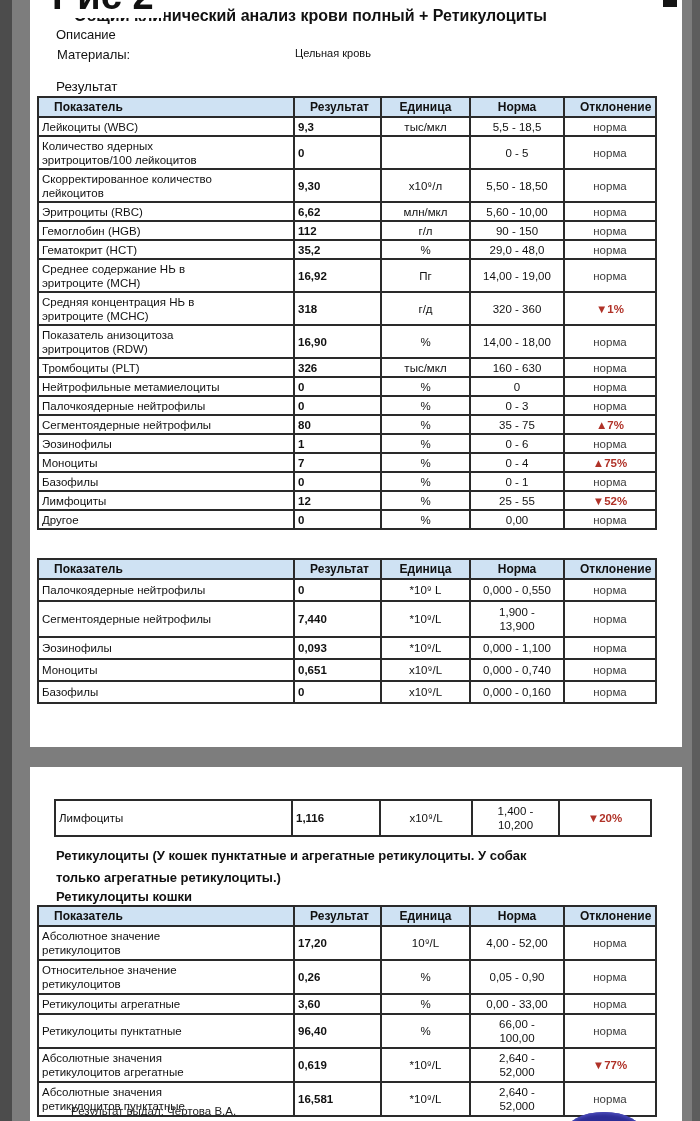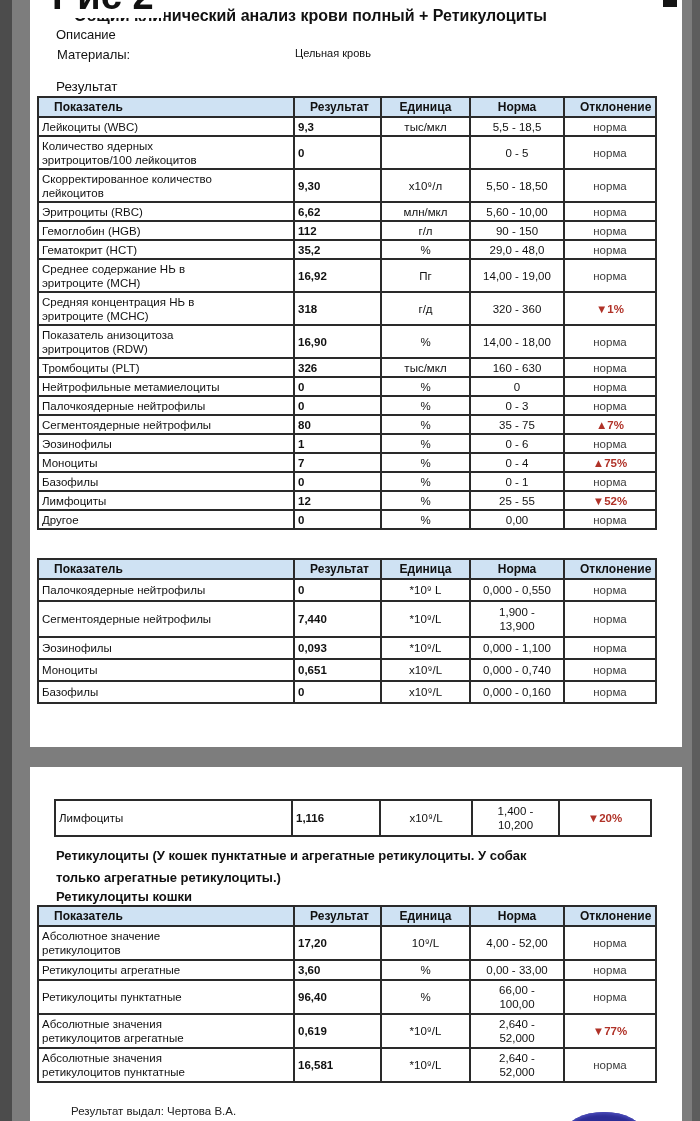--- a/index.html
+++ b/index.html
@@ -330,20 +330,28 @@
     <tbody>
         <tr>
           <td class="c-label">Абсолютное значение
 ретикулоцитов</td>
           <td class="c-result">17,20</td>
           <td class="c-unit">10⁹/L</td>
           <td class="c-norm">4,00 - 52,00</td>
           <td class="c-dev">норма</td>
         </tr>
         <tr>
+          <td class="c-label">Относительное значение
+ретикулоцитов</td>
+          <td class="c-result">0,26</td>
+          <td class="c-unit">%</td>
+          <td class="c-norm">0,05 - 0,90</td>
+          <td class="c-dev">норма</td>
+        </tr>
+        <tr>
           <td class="c-label">Ретикулоциты агрегатные</td>
           <td class="c-result">3,60</td>
           <td class="c-unit">%</td>
           <td class="c-norm">0,00 - 33,00</td>
           <td class="c-dev">норма</td>
         </tr>
         <tr>
           <td class="c-label">Ретикулоциты пунктатные</td>
           <td class="c-result">96,40</td>
           <td class="c-unit">%</td>

